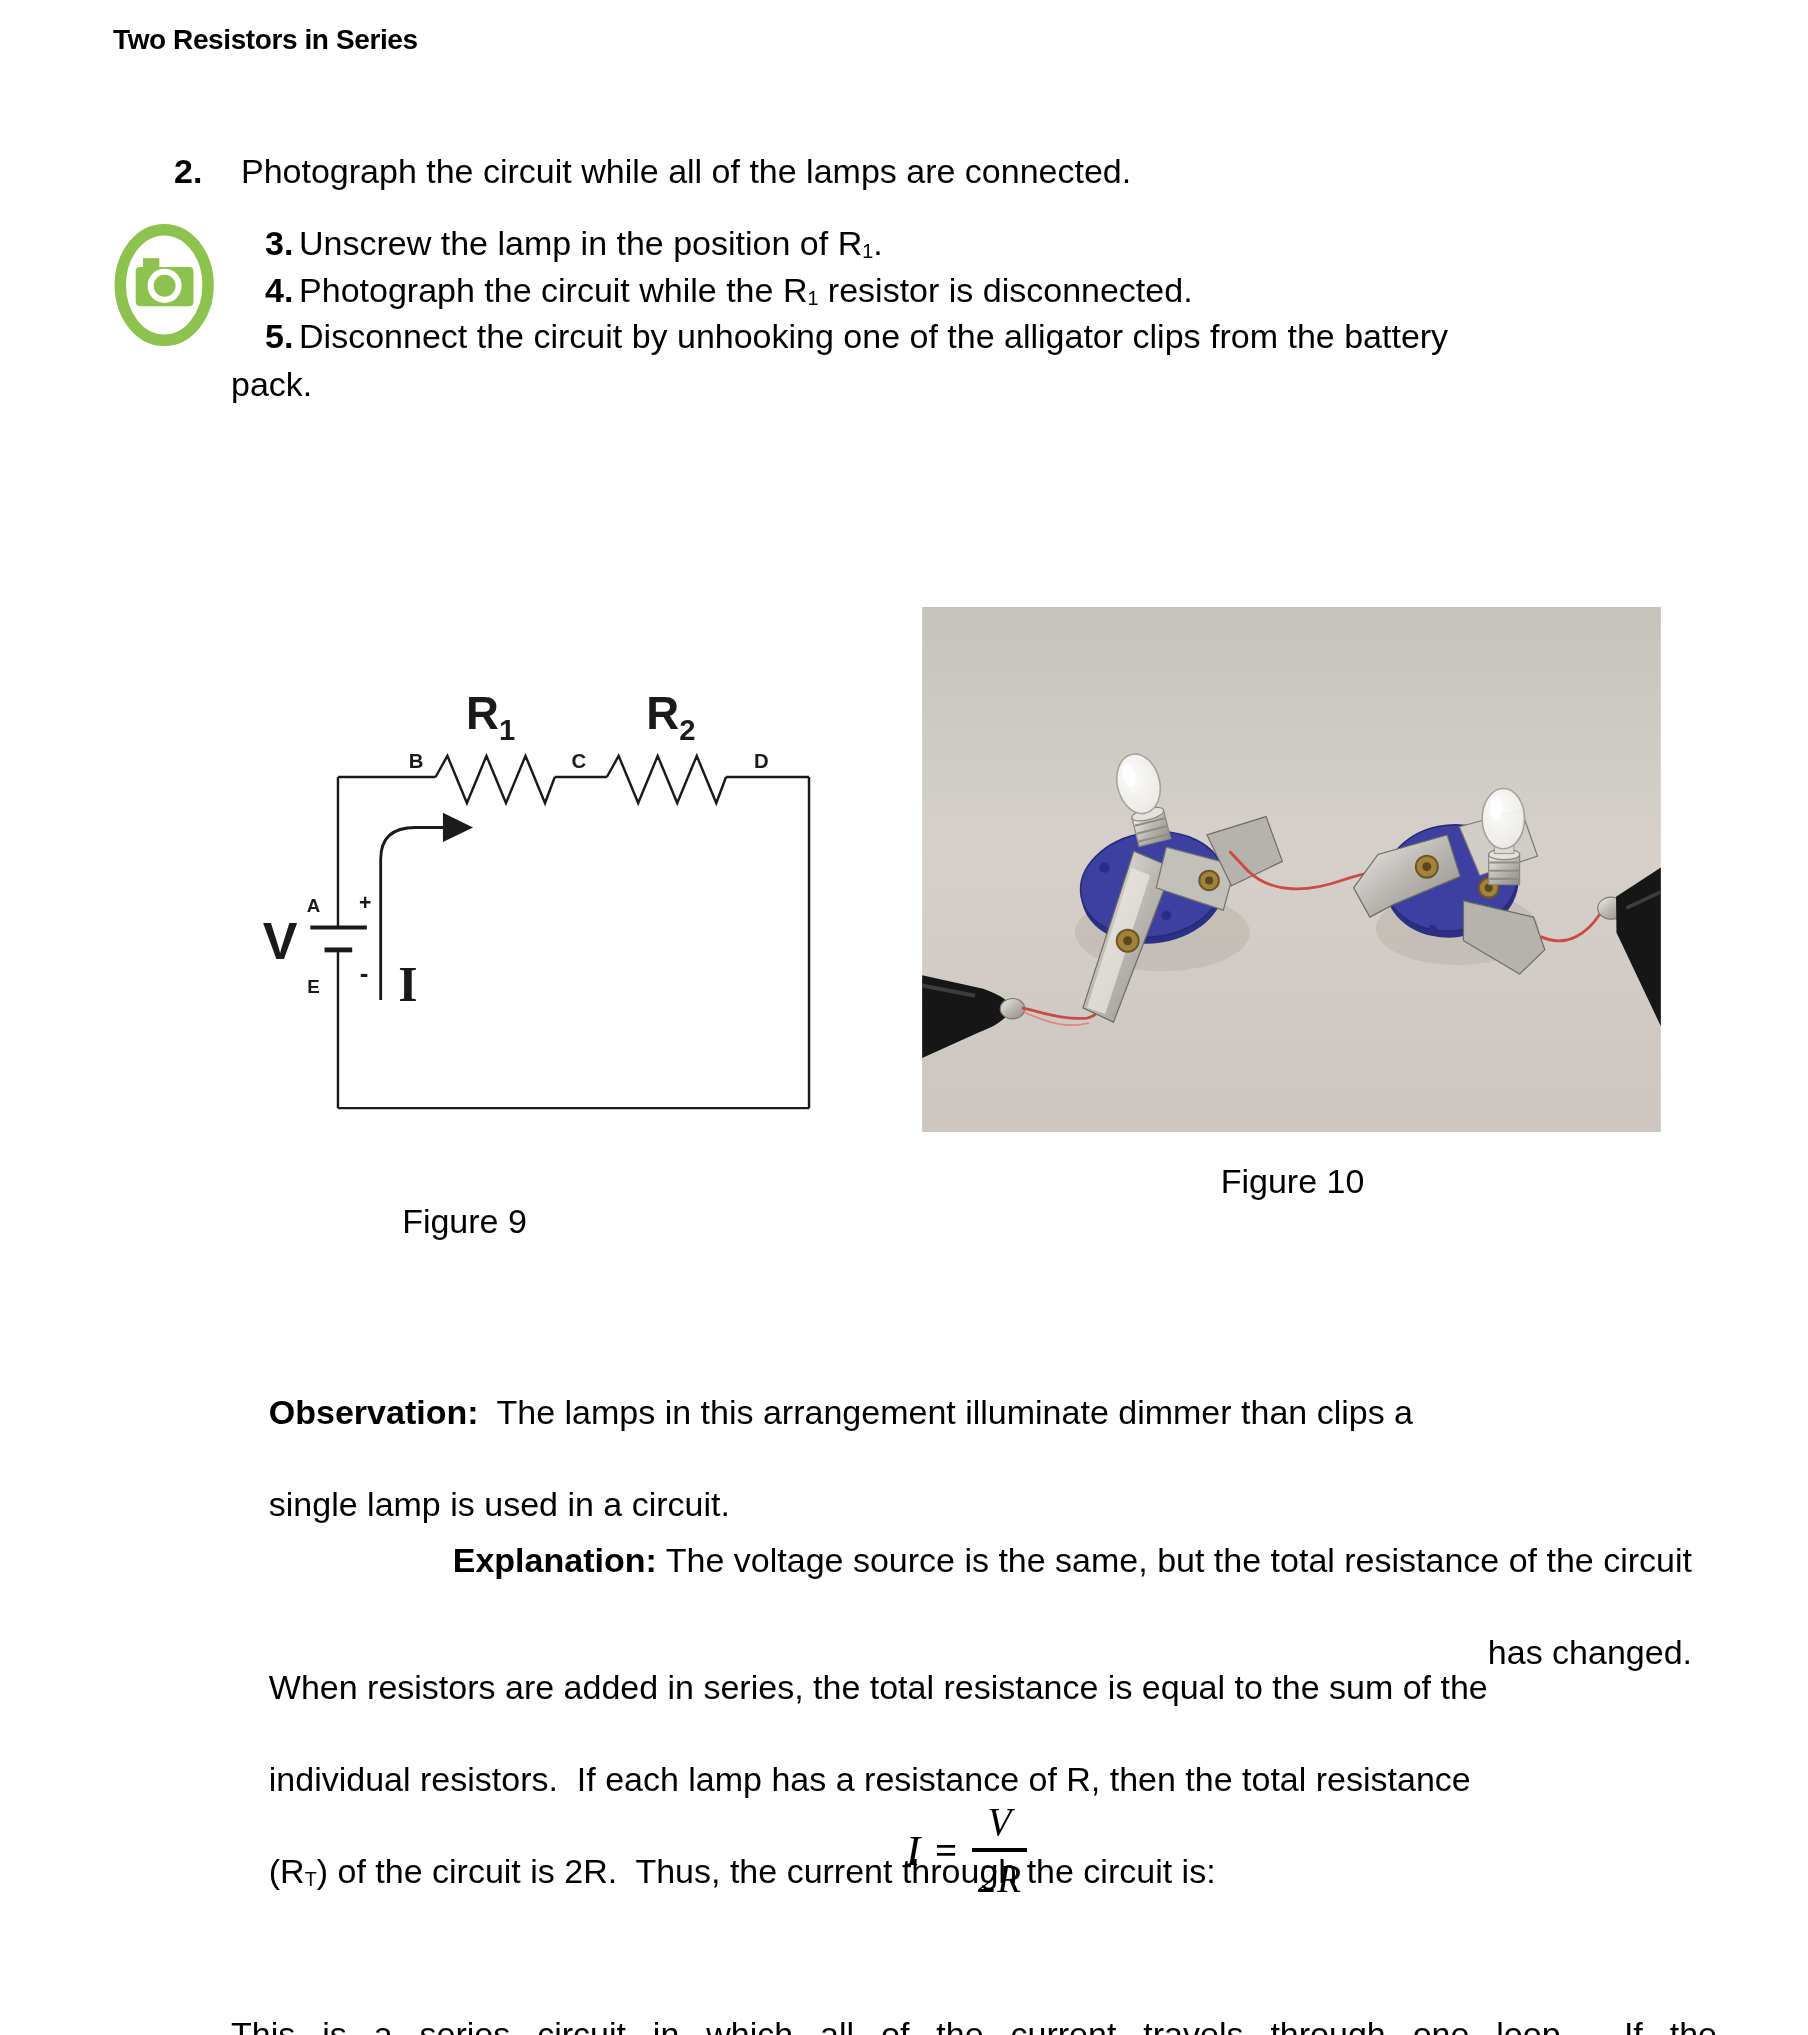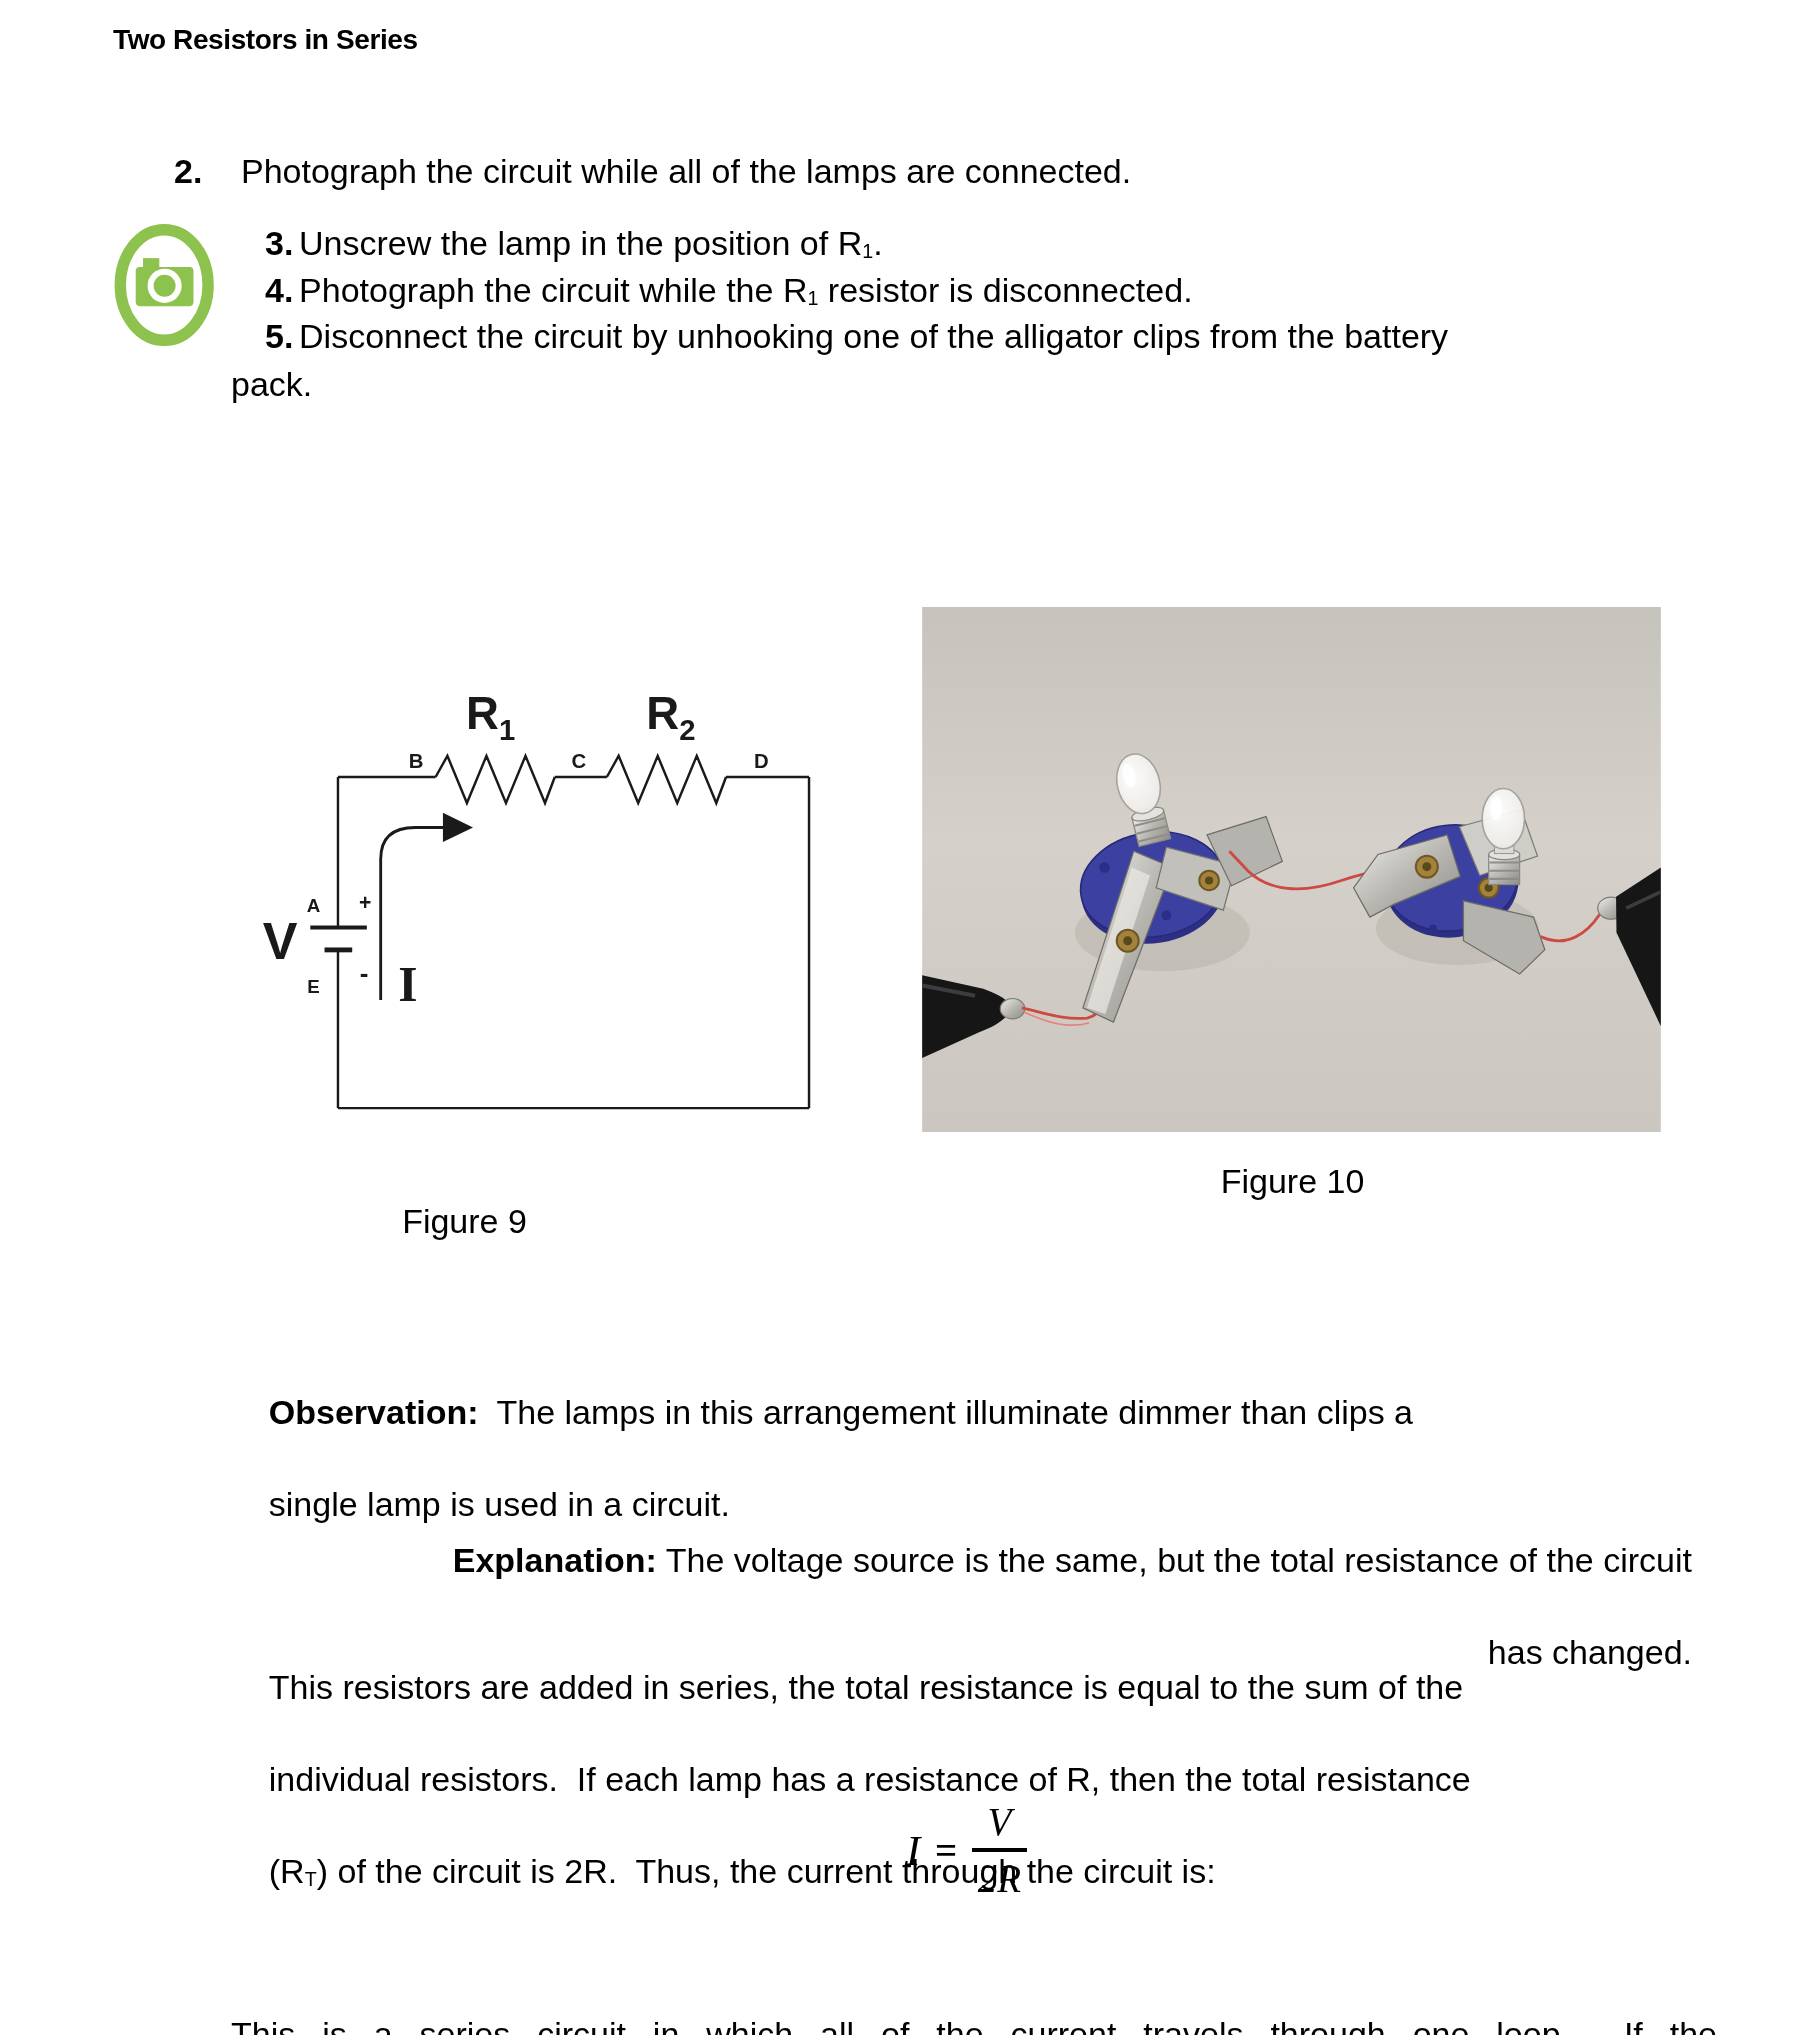--- a/index.html
+++ b/index.html
@@ -195,21 +195,21 @@
     <b>Observation:</b><span class="gap2"></span><span>The lamps in this arrangement illuminate dimmer than clips a</span><br>
     <span>single lamp is used in a circuit.</span>
   </div>
 
   <div class="t" style="left:243px;top:1491px;width:1449px;text-align:right;">
     <b>Explanation:</b><span class="gap1"></span><span>The voltage source is the same, but the total resistance of the circuit</span><br>
     <span>has changed.</span>
   </div>
 
   <div class="t" style="left:231px;top:1618px;width:1482px;">
-    <span>This resistors are added in series, the total resistance is equal to the sum of the</span><br>
+    <span>When resistors are added in series, the total resistance is equal to the sum of the</span><br>
     <span>individual resistors.  If each lamp has a resistance of R, then the total resistance</span><br>
     <span><span>(R</span><sub class="s">T</sub><span>) of the circuit is 2R.  Thus, the current through the circuit is:</span></span>
   </div>
 
   <div class="equation">
     <span class="eq-lhs">I</span>
     <span class="eq-eq">=</span>
     <span class="frac">
       <span class="fnum">V</span>
       <span class="fden">2R</span>

